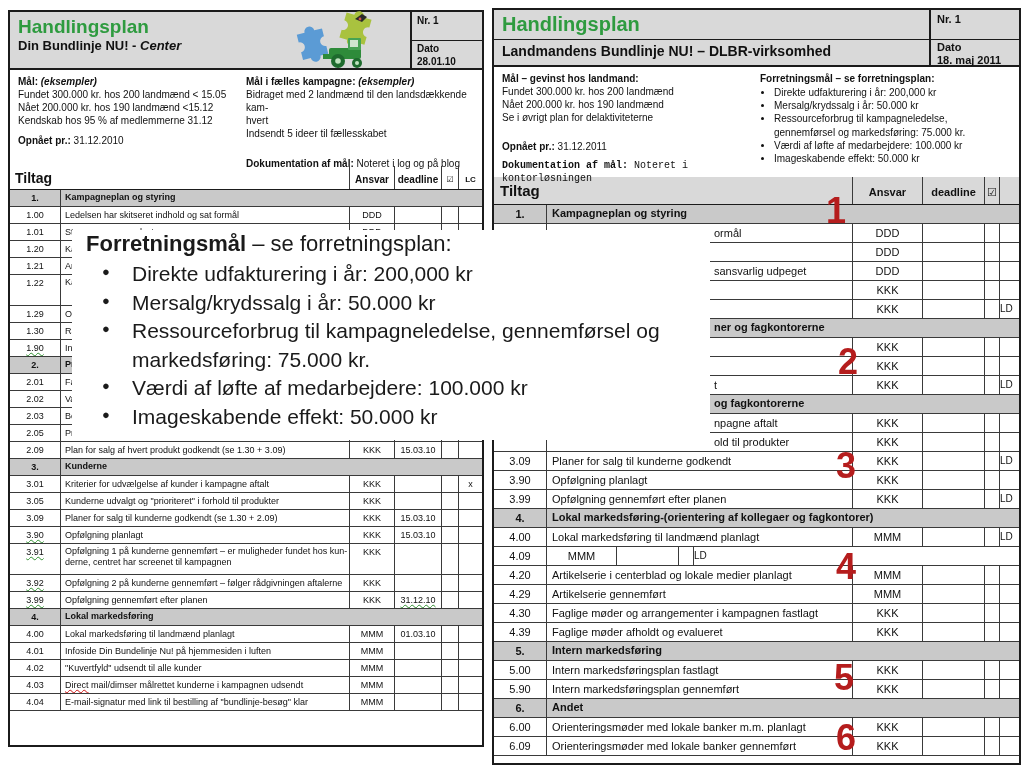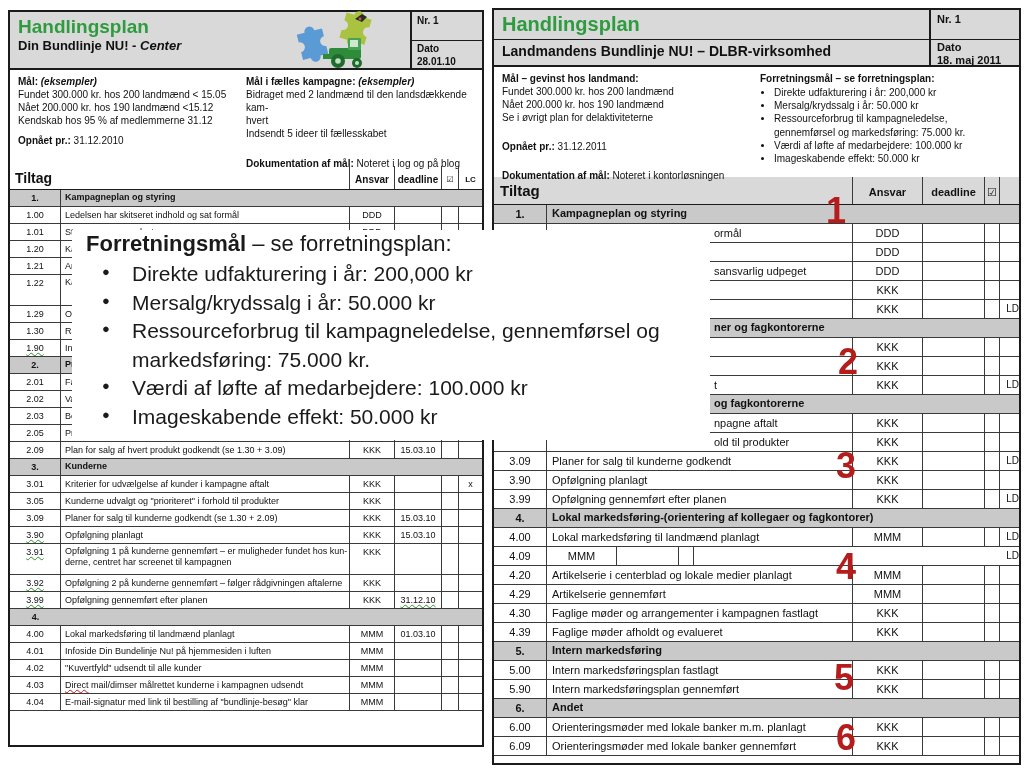--- a/index.html
+++ b/index.html
@@ -64,36 +64,36 @@
   .rd-title { flex:1; font-size:20px; font-weight:bold; color:#2e9b3f; padding:3px 0 0 8px; }
   .rd-nr { width:90px; border-left:2px solid #1b1b1b; font-size:11px; font-weight:bold; padding:3px 6px; }
   .rd-row2 { height:25px; display:flex;gap:32px; }
   .rd-sub { flex:1; font-size:14px; font-weight:bold; padding:3px 0 0 8px; }
   .rd-dato { width:90px; border-left:2px solid #1b1b1b; font-size:11px; font-weight:bold; padding:1px 6px; line-height:1.15; }
 
   .rd-goals { height:110px; }
   .rg-l { width:258px; }
   .rg-r { flex:1; }
   .rd-achieved { margin-top:16px; }
-  .rd-dok { margin-top:16px; }
+  .rd-dok { margin-top:6px;font-family:Liberation Mono, monospace; }
   .rg-list { margin:1px 0 0 0; padding-left:14px; list-style:disc; }
   .rg-list li { line-height:1.32; white-space:normal; }
 
   .rt-head { height:28px; display:flex; background:#d9d9d9; border-bottom:1px solid #1b1b1b; font-weight:bold; }
   .rt-head .tcell { display:flex; align-items:center; justify-content:center; }
   .rt-tiltag { width:359px; font-size:15px; justify-content:flex-start !important; padding-left:6px; }
   .rt-h { font-size:11px; }
   .rt-row { height:19px; font-size:11px; }
   .rt-num { width:53px; text-align:center; padding-top:3px; }
   .rt-text { width:306px; padding:3px 0 0 5px; }
   .rt-sectext { flex:1; padding:2px 0 0 5px; }
   .rt-ansvar { width:70px; text-align:center; padding-top:3px; }
   .rt-deadline { width:62px; text-align:center; padding-top:3px; }
   .rt-chk { width:15px; text-align:center; padding-top:3px; }
-  .rt-last { flex:1; text-align:right; padding-top:3px; font-size:10px; }
+  .rt-last { flex:1; text-align:left; padding-top:3px; font-size:10px; }
   .covered .rt-text, .covered .rt-sectext { padding-left:167px; }
 
   
   .overlay { position:absolute; left:72px; top:230px; width:638px; height:210px;
              background:#fff; z-index:40; padding:1px 0 0 14px; color:#1a1a1a; }
   .ov-title { font-size:22px; }
   .ov-list { list-style:none; margin:3px 0 0 0; padding:0; font-size:21px; }
   .ov-list li { position:relative; padding-left:46px; line-height:1.36; white-space:normal; }
   .ov-list li::before { content:"\25CF"; position:absolute; left:16px; top:3px; font-size:13px; }
 
@@ -340,20 +340,21 @@
         <div class="trow lt-row">
           <div class="tcell lt-num wavy-green">3.99</div>
           <div class="tcell lt-text">Opfølgning gennemført efter planen</div>
           <div class="tcell lt-ansvar">KKK</div>
           <div class="tcell lt-deadline wavy-green">31.12.10</div>
           <div class="tcell lt-chk"></div>
           <div class="tcell lt-last"></div>
         </div>
         <div class="trow lt-row sec">
           <div class="tcell lt-num">4.</div>
+          <div class="tcell lt-sectext">Lokal markedsføring</div>
         </div>
         <div class="trow lt-row">
           <div class="tcell lt-num">4.00</div>
           <div class="tcell lt-text">Lokal markedsføring til landmænd planlagt</div>
           <div class="tcell lt-ansvar">MMM</div>
           <div class="tcell lt-deadline">01.03.10</div>
           <div class="tcell lt-chk"></div>
           <div class="tcell lt-last"></div>
         </div>
         <div class="trow lt-row">

